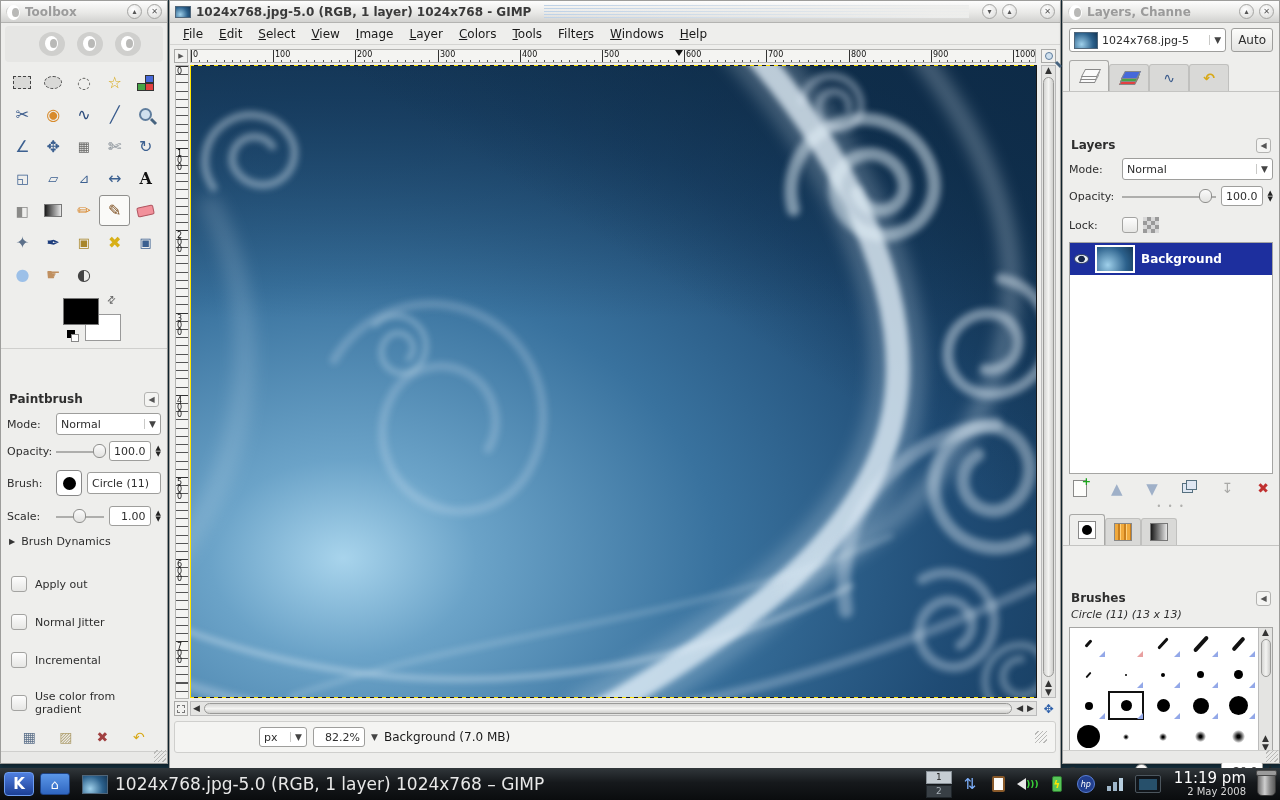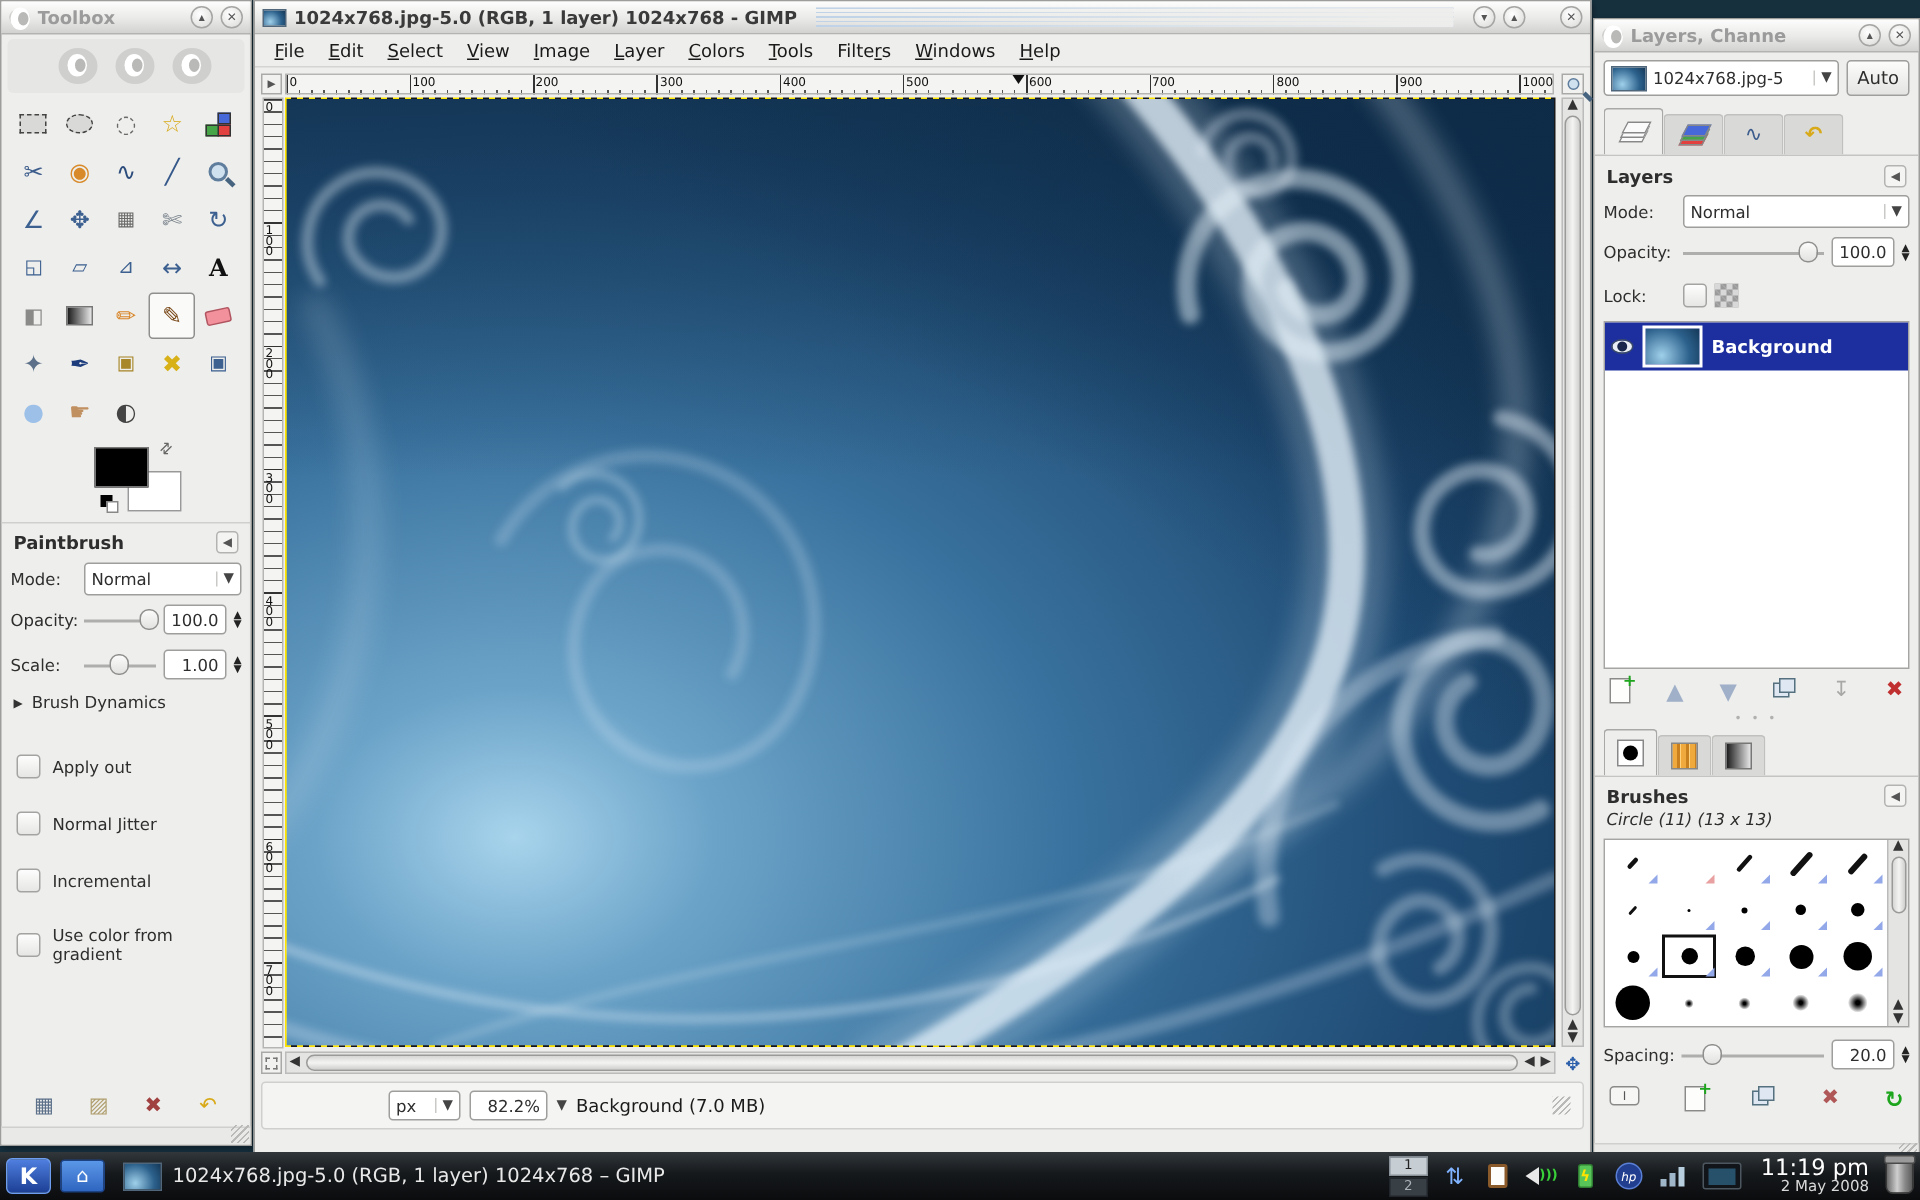--- a/index.html
+++ b/index.html
@@ -27,21 +27,21 @@
   .combo .chev { color:#444; font-size:9px; border-left:1px solid #c9c9c7; padding-left:4px; }
   .valbox { background:#fff; border:1px solid #9e9e9c; border-radius:3px; height:20px; min-width:42px;
             display:flex; align-items:center; justify-content:flex-end; padding:0 4px; }
   .spins { display:flex; flex-direction:column; justify-content:center; line-height:6px; font-size:7px; color:#222; }
   .slider { position:relative; height:16px; flex:1; }
   .slider .track { position:absolute; left:0; right:0; top:8px; height:2px; background:#aeaeac; }
   .slider .knob { position:absolute; top:1px; width:13px; height:14px; border:1px solid #8f8f8d; border-radius:6px;
                   background:linear-gradient(#fbfbfb,#e2e2e0); }
   .checkbox { width:16px; height:16px; border:1px solid #a3a3a1; border-radius:3px;
               background:linear-gradient(#fdfdfd,#e6e6e4); flex:0 0 auto; }
-  .hdrrow { display:flex; align-items:center; justify-content:space-between; padding:0 6px; }
+  .hdrrow { display:flex; justify-content:space-between; padding:0 6px;margin-top:40px; }
   .hdrrow b { font-size:12px; }
   .collbtn { width:15px; height:15px; border:1px solid #b3b3b1; border-radius:3px; background:#f4f4f2;
              color:#555; font-size:8px; display:flex; align-items:center; justify-content:center; }
   .iconbtn { width:24px; height:24px; display:flex; align-items:center; justify-content:center; font-size:14px;
              border-radius:3px; }
   .checker { background-image:linear-gradient(45deg,#9a9a9a 25%,rgba(0,0,0,0) 25%,rgba(0,0,0,0) 75%,#9a9a9a 75%),
                               linear-gradient(45deg,#9a9a9a 25%,#d8d8d8 25%,#d8d8d8 75%,#9a9a9a 75%);
              background-size:8px 8px; background-position:0 0,4px 4px; }
 
   
@@ -119,21 +119,21 @@
                display:flex; align-items:center; justify-content:center; }
   #quickmask i { width:8px; height:8px; border:1px dashed #777; display:block; }
   #pan-btn { position:absolute; right:4px; top:700px; width:15px; height:15px; color:#2c5faa; font-size:12px;
              display:flex; align-items:center; justify-content:center; }
   #statusbar { position:absolute; left:4px; right:4px; top:720px; height:32px; border:1px solid #cfcfcd; border-radius:3px;
                background:#f4f4f2; display:flex; align-items:center; gap:6px; padding:0 8px; }
   #statusbar .sp { width:70px; }
   #status-text { font-size:12px; color:#1a1a1a; }
 
   
-  #layers-win { left:1062px; top:12px; width:218px; height:764px; }
+  #layers-win { left:1062px; top:0; width:218px; height:764px; }
   #img-combo-row { display:flex; align-items:center; gap:5px; padding:5px 6px 4px; }
   #img-combo { flex:1; height:24px; }
   #img-combo .mini { width:24px; height:17px; }
   #auto-btn { height:24px; padding:0 6px; border:1px solid #9e9e9c; border-radius:3px;
               background:linear-gradient(#fcfcfa,#e4e4e2); display:flex; align-items:center; font-size:12px; }
   .tabsrow { display:flex; align-items:flex-end; padding:4px 6px 0; border-bottom:1px solid #c4c4c2; }
   .tab { width:40px; height:27px; display:flex; align-items:center; justify-content:center;
          background:#d9d9d7; border:1px solid #c0c0be; border-bottom:none; border-radius:3px 3px 0 0; }
   .tab.sel { background:#eeeeec; height:31px; border-color:#a8a8a6; }
   .lay-stack { position:relative; width:20px; height:14px; }
@@ -174,21 +174,21 @@
   #lyr-bottom-strip { position:absolute; bottom:0; left:0; right:0; height:13px; border-top:1px solid #cfcfcd; background:#e9e9e7; }
 
   
   #taskbar { position:absolute; left:0; top:768px; width:1280px; height:32px;
              background:linear-gradient(#31373b,#16191c 45%,#0a0c0e); display:flex; align-items:center; gap:6px; padding:0 4px; }
   #kmenu { width:30px; height:24px; border-radius:4px; border:1px solid #6d9df0;
            background:linear-gradient(#4f7fe0,#1c3f94); color:#fff; font-weight:bold; font-size:15px;
            display:flex; align-items:center; justify-content:center; }
   #homebtn { position:relative; width:30px; height:22px; border-radius:3px; background:linear-gradient(#5b97e8,#2f66c0);
              border:1px solid #1d4284; color:#fff; display:flex; align-items:center; justify-content:center; font-size:13px; }
-  #task-entry { display:flex; align-items:center; gap:7px; padding:2px 6px; color:#e8e8e8; font-size:13px; }
+  #task-entry { display:flex; align-items:center; gap:7px; padding:2px 6px; color:#e8e8e8; font-size:17px; }
   #task-entry .mini { width:26px; height:19px; }
   #tb-right { margin-left:auto; display:flex; align-items:center; gap:7px; }
   #pager { display:flex; flex-direction:column; gap:1px; }
   #pager div { width:26px; height:13px; font-size:9px; display:flex; align-items:center; justify-content:center; }
   #pager .d1 { background:#c6cdd3; color:#222; border:1px solid #8a9299; }
   #pager .d2 { background:#383f45; color:#aab2b9; border:1px solid #20262b; }
   .tray { width:22px; height:22px; display:flex; align-items:center; justify-content:center; position:relative; }
   #clockbox { text-align:right; color:#fff; line-height:1.05; padding:0 4px; }
   #clockbox .t { font-size:15px; }
   #clockbox .d { font-size:10px; color:#d8d8d8; }
@@ -352,20 +352,27 @@
     <span class="lbl">Opacity:</span>
     <div class="slider">
         <span class="track"></span>
         <span class="knob" style="left:78%"></span>
       </div>
     <div class="valbox">100.0</div>
     <div class="spins">
         <span>▲</span>
         <span>▼</span>
       </div>
+  </div>
+  <div class="optrow" style="padding-top:6px">
+    <span class="lbl">Brush:</span>
+    <span class="brushdot" style="width:26px;height:26px;border-radius:4px">
+        <i style="width:13px;height:13px"></i>
+      </span>
+    <div class="valbox" style="flex:1;justify-content:flex-start;height:22px">Circle (11)</div>
   </div>
   <div class="optrow" style="padding-top:7px">
     <span class="lbl">Scale:</span>
     <div class="slider">
         <span class="track"></span>
         <span class="knob" style="left:36%"></span>
       </div>
     <div class="valbox">1.00</div>
     <div class="spins">
         <span>▲</span>

